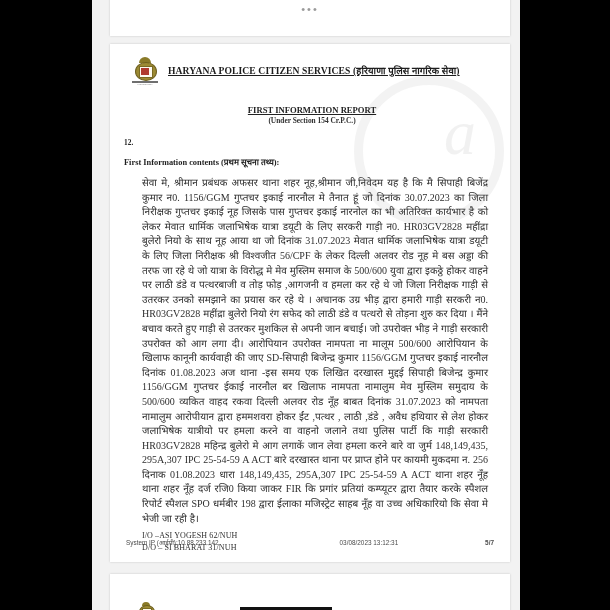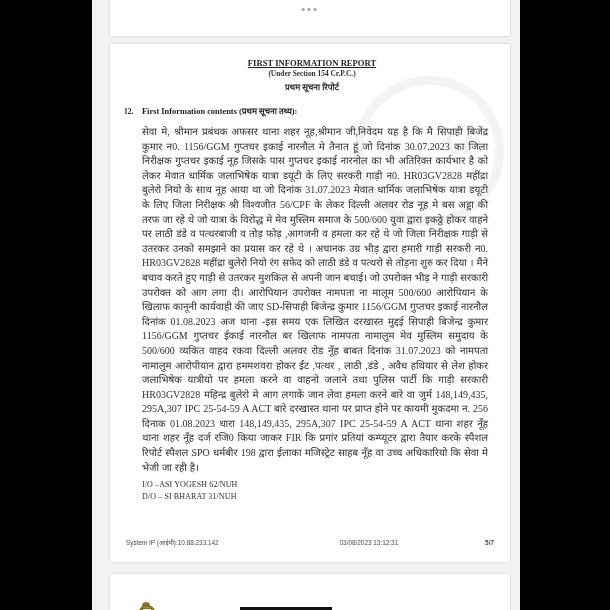--- a/index.html
+++ b/index.html
@@ -186,21 +186,21 @@
     font-weight: bold;
     text-decoration: underline;
     letter-spacing: 0.1px;
     padding-top: 8px;
     color: #1d1d1d;
     white-space: nowrap;
   }
 
   .title-block {
     text-align: center;
-    margin-top: 2px;
+    margin-top: 18px;
     padding-left: 26px;
     padding-right: 22px;
   }
   .t-fir {
     font-size: 8.6px;
     font-weight: bold;
     text-decoration: underline;
     color: #222;
   }
   .t-sec {
@@ -220,20 +220,21 @@
     font-weight: bold;
     color: #2d2d2d;
     margin-top: 3px;
   }
 
   .section-12 {
     margin-top: 13px;
     padding-left: 14px;
     display: flex;
     align-items: baseline;
+    flex-direction: column;
   }
   .sec-num {
     font-size: 7.4px;
     font-weight: bold;
     width: 18px;
     flex: 0 0 18px;
     color: #242424;
   }
   .sec-label {
     font-size: 8.4px;
@@ -298,25 +299,35 @@
     <div class="prev-ellipsis">•••</div>
   </div>
 
   <div class="page page-main">
     <div class="doc">
 
       <div class="watermark"></div>
       <div class="watermark-letter">a</div>
 
       <div class="hdr">
+        <div class="hdr-row">
+          <div class="emblem">
+            <div class="e-dome"></div>
+            <div class="e-body"></div>
+            <div class="e-inner"></div>
+            <div class="e-crest"></div>
+            <div class="e-base"></div>
+            <div class="e-cap">Haryana Police</div>
+          </div>
+          <div class="title-main">HARYANA POLICE CITIZEN SERVICES (हरियाणा पुलिस नागरिक सेवा)</div>
+        </div>
 
         <div class="title-block">
           <div class="t-fir">FIRST INFORMATION REPORT</div>
           <div class="t-sec">(Under Section 154 Cr.P.C.)</div>
-          <div class="t-hin1">प्रथम सूचना रिपोर्ट</div>
         </div>
       </div>
 
       <div class="section-12">
         <div class="sec-num">12.</div>
         <div class="sec-label">First Information contents (प्रथम सूचना तथ्य):</div>
       </div>
 
       <div class="body-text">सेवा मे, श्रीमान प्रबंधक अफसर थाना शहर नूह,श्रीमान जी,निवेदम यह है कि मै सिपाही बिजेंद्र कुमार न0. 1156/GGM गुप्तचर इकाई नारनौल मे तैनात हूं जो दिनांक 30.07.2023 का जिला निरीक्षक गुप्तचर इकाई नूह जिसके पास गुप्तचर इकाई नारनोल का भी अतिरिक्त कार्यभार है को लेकर मेवात धार्मिक जलाभिषेक यात्रा डयूटी के लिए सरकरी गाड़ी न0. HR03GV2828 महींद्रा बुलेरो नियो के साथ नूह आया था जो दिनांक 31.07.2023 मेवात धार्मिक जलाभिषेक यात्रा डयूटी के लिए जिला निरीक्षक श्री विश्वजीत 56/CPF के लेकर दिल्ली अलवर रोड नूह मे बस अड्डा की तरफ जा रहे थे जो यात्रा के विरोद्ध मे मेव मुस्लिम समाज के 500/600 युवा द्वारा इकठ्ठे होकर वाहने पर लाठी डंडे व पत्थरबाजी व तोड़ फोड़ ,आगजनी व हमला कर रहे थे जो जिला निरीक्षक गाड़ी से उतरकर उनको समझाने का प्रयास कर रहे थे । अचानक उग्र भीड़ द्वारा हमारी गाड़ी सरकरी न0. HR03GV2828 महींद्रा बुलेरो नियो रंग सफेद को लाठी डंडे व पत्थरो से तोड़ना शुरु कर दिया । मैंने बचाव करते हुए गाड़ी से उतरकर मुशकिल से अपनी जान बचाई। जो उपरोक्त भीड़ ने गाड़ी सरकारी उपरोक्त को आग लगा दी। आरोपियान उपरोक्त नामपता ना मालूम 500/600 आरोपियान के खिलाफ कानूनी कार्यवाही की जाए SD-सिपाही बिजेन्द्र कुमार 1156/GGM गुप्तचर इकाई नारनौल दिनांक 01.08.2023 अज थाना -इस समय एक लिखित दरखास्त मुद्दई सिपाही बिजेन्द्र कुमार 1156/GGM गुप्तचर ईकाई नारनौल बर खिलाफ नामपता नामालुम मेव मुस्लिम समुदाय के 500/600 व्यकित वाहद रकवा दिल्ली अलवर रोड नूँह बाबत दिनांक 31.07.2023 को नामपता नामालुम आरोपीयान द्वारा हममशवरा होकर ईंट ,पत्थर , लाठी ,डंडे , अवैध हथियार से लेश होकर जलाभिषेक यात्रीयो पर हमला करने वा वाहनो जलाने तथा पुलिस पार्टी कि गाड़ी सरकारी HR03GV2828 महिन्द्र बुलेरो मे आग लगाकें जान लेवा हमला करने बारे वा जुर्म 148,149,435, 295A,307 IPC 25-54-59 A ACT बारे दरखास्त थाना पर प्राप्त होने पर कायमी मुकदमा न. 256 दिनाक 01.08.2023 धारा 148,149,435, 295A,307 IPC 25-54-59 A ACT थाना शहर नूँह थाना शहर नूँह दर्ज रजि0 किया जाकर FIR कि प्रगांर प्रतियां कम्प्यूटर द्वारा तैयार करके स्पैशल रिपोर्ट स्पैशल SPO धर्मबीर 198 द्वारा ईलाका मजिस्ट्रेट साहब नूँह वा उच्च अधिकारियो कि सेवा मे भेजी जा रही है।</div>
 

